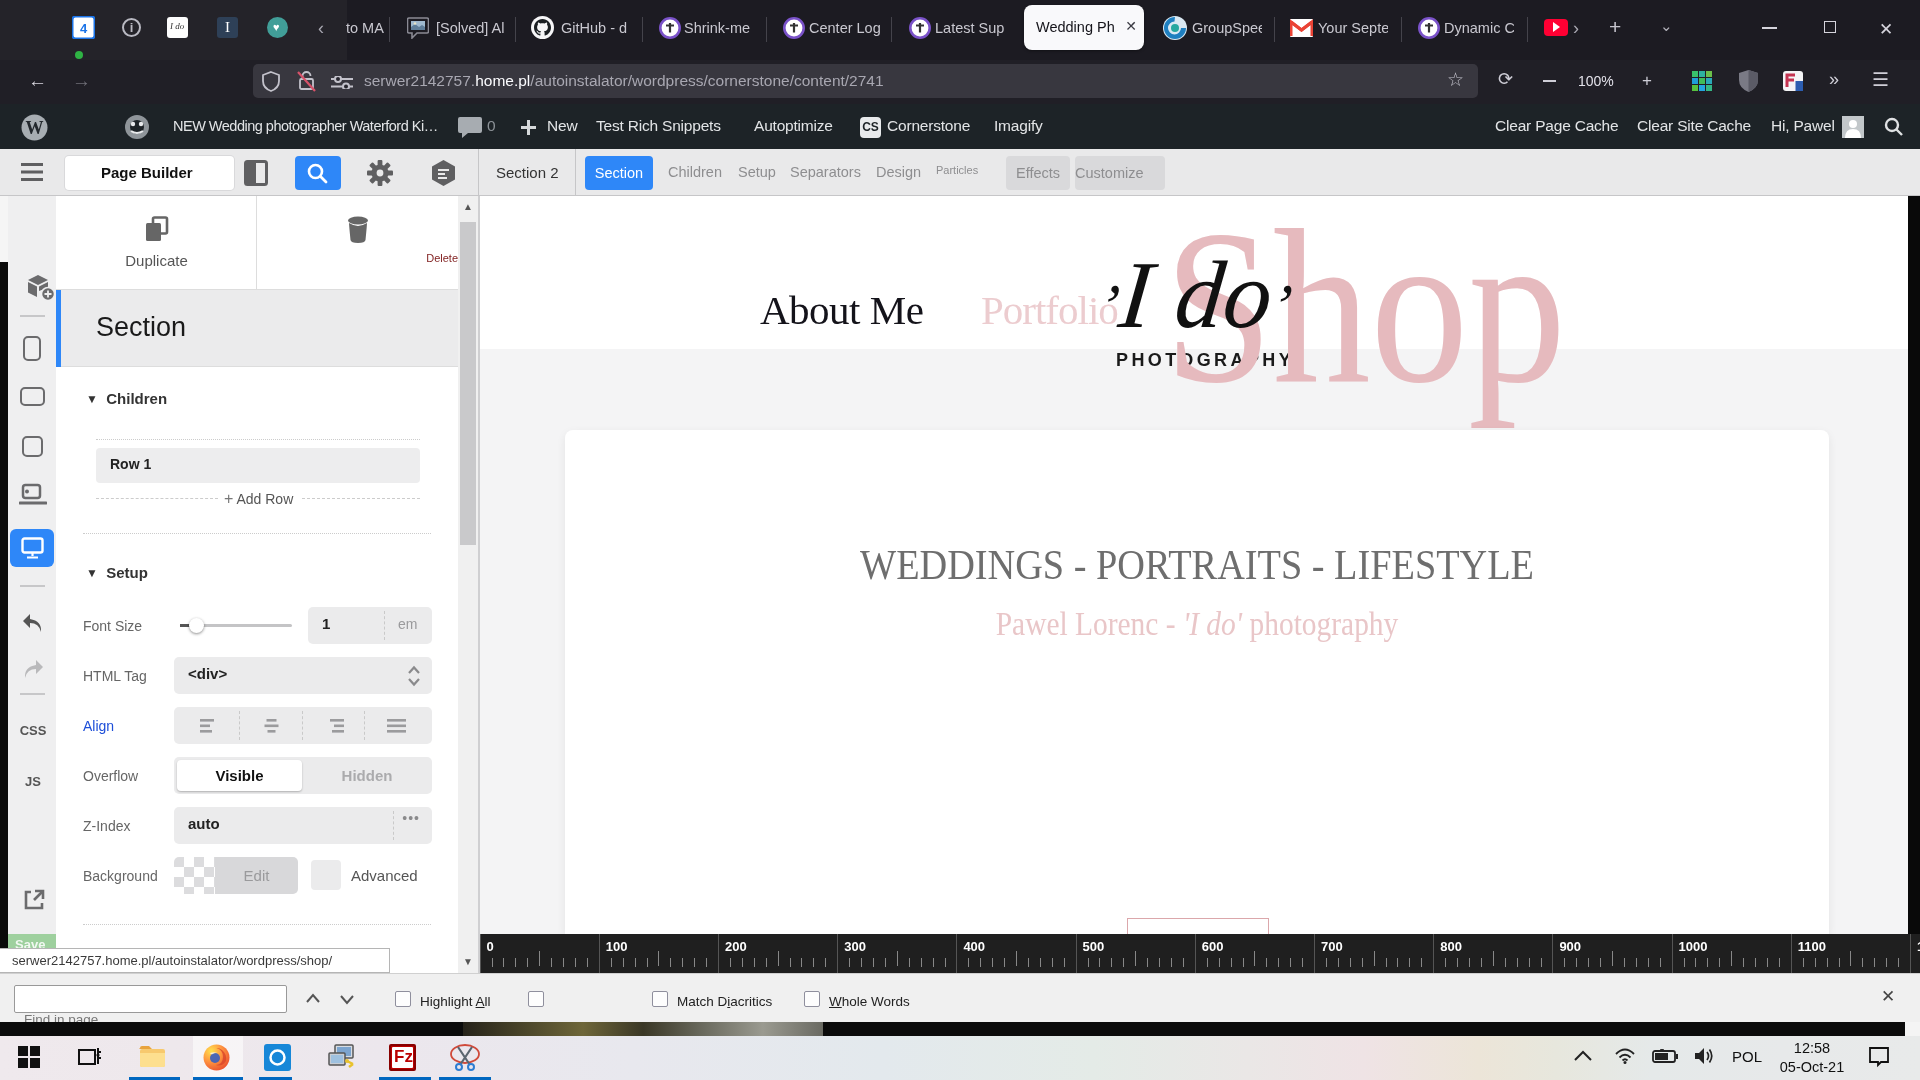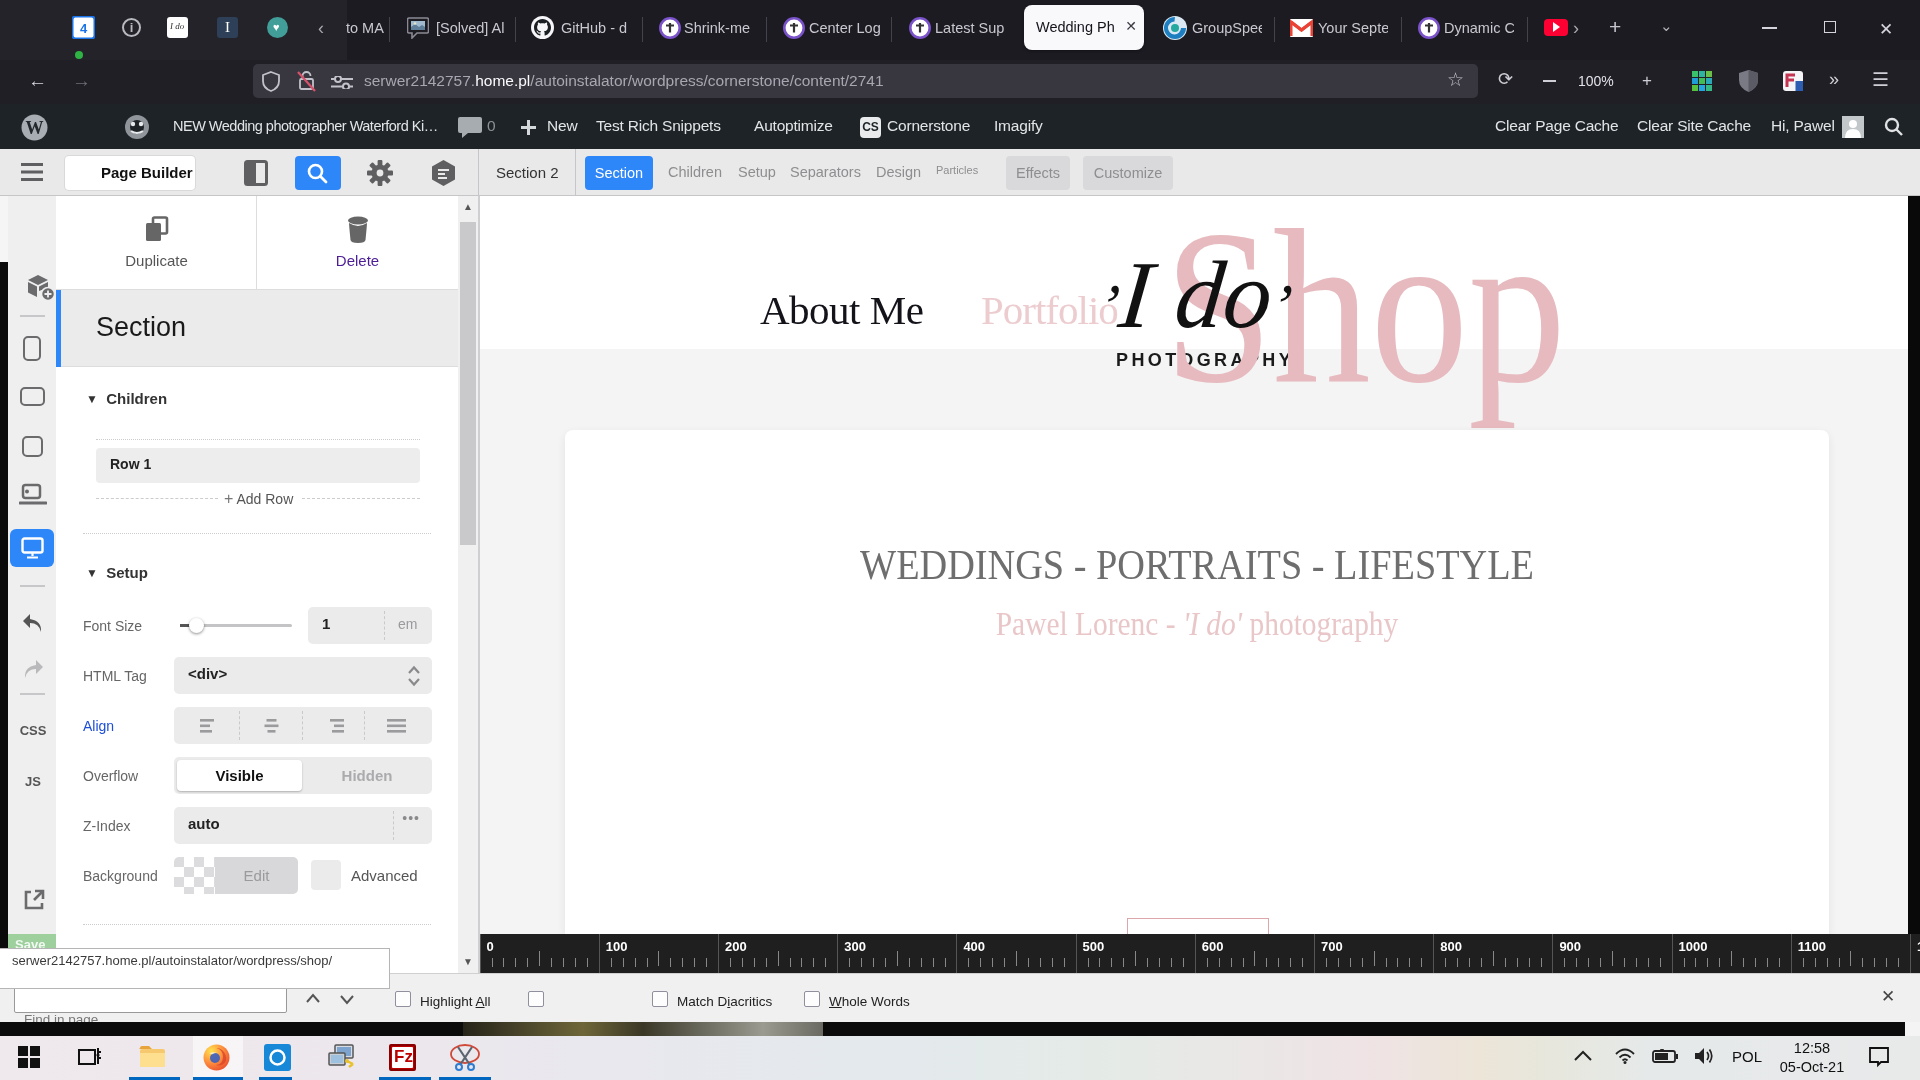--- a/index.html
+++ b/index.html
@@ -176,54 +176,54 @@
         </svg>
     </div>
     <svg class="it" style="left:1883px;top:12px;" width="22" height="22" viewBox="0 0 22 22">
         <circle cx="9" cy="9" r="6" fill="none" stroke="#dfe1e3" stroke-width="2.4"></circle>
         <line x1="13.5" y1="13.5" x2="19" y2="19" stroke="#dfe1e3" stroke-width="2.4"></line>
       </svg>
   </div>
 
   <div class="abs" id="cstool"></div>
   <div class="abs" id="cshamb" style="left:21px;top:164px;width:22px;height:16px;"></div>
-  <div class="abs" style="left:65px;top:156px;width:130px;height:34px;background:#fff;border-radius:4px;box-shadow:0 0 0 1px #d9d9db;">
+  <div class="abs" style="left:65px;top:156px;width:169px;height:34px;background:#fff;border-radius:4px;box-shadow:0 0 0 1px #d9d9db;">
       <span style="position:absolute;left:36px;top:8px;font-weight:bold;font-size:15px;color:#111;">Page Builder</span>
     </div>
   <div class="abs" id="paneltog" style="left:245px;top:161px;width:22px;height:24px;"></div>
   <div class="abs" style="left:295px;top:156px;width:46px;height:34px;background:#2e87f8;border-radius:4px;">
       <span id="mag-w" style="position:absolute;left:13px;top:7px;"></span>
     </div>
   <div class="abs" id="csgear" style="left:368px;top:160px;width:25px;height:25px;"></div>
   <div class="abs" id="cshex" style="left:431px;top:160px;width:25px;height:25px;"></div>
   <div class="abs" style="left:478px;top:149px;width:1px;height:46px;background:#c6c6c8;"></div>
   <div class="abs" style="left:496px;top:164px;font-size:15px;color:#333;">Section 2</div>
   <div class="abs" style="left:575px;top:149px;width:1px;height:46px;background:#c6c6c8;"></div>
   <div class="abs" style="left:585px;top:156px;width:68px;height:34px;background:#2e87f8;border-radius:4px;color:#fff;font-size:14.5px;text-align:center;line-height:34px;">Section</div>
   <div class="abs" style="left:668px;top:164px;font-size:14.5px;color:#8e8e90;">Children</div>
   <div class="abs" style="left:738px;top:164px;font-size:14.5px;color:#8e8e90;">Setup</div>
   <div class="abs" style="left:790px;top:164px;font-size:14.5px;color:#8e8e90;">Separators</div>
   <div class="abs" style="left:876px;top:164px;font-size:14.5px;color:#8e8e90;">Design</div>
   <div class="abs" style="left:936px;top:164px;font-size:11px;color:#8e8e90;">Particles</div>
   <div class="abs" style="left:1006px;top:156px;width:64px;height:34px;background:#d9d9db;border-radius:4px;color:#8e8e90;font-size:14.5px;text-align:center;line-height:34px;">Effects</div>
-  <div class="abs" style="left:1075px;top:156px;width:90px;height:34px;background:#d9d9db;border-radius:4px;color:#8e8e90;font-size:14.5px;text-align:center;line-height:34px;margin-left:8px;">Customize</div>
+  <div class="abs" style="left:1075px;top:156px;width:90px;height:34px;background:#d9d9db;border-radius:4px;color:#8e8e90;font-size:14.5px;line-height:34px;">Customize</div>
 
   <div class="abs" id="leftedge-top"></div>
   <div class="abs" id="leftedge-bot"></div>
   <div class="abs" id="rail"></div>
   <div class="abs" id="rail-icons"></div>
 
   <div class="abs" id="panel">
 
     <div style="position:absolute;left:0;top:0;width:201px;height:94px;border-right:1px solid #ddd;border-bottom:1px solid #ddd;"></div>
     <div style="position:absolute;left:201px;top:0;width:201px;height:94px;border-bottom:1px solid #ddd;"></div>
     <div id="ic-dup" style="position:absolute;left:89px;top:22px;width:22px;height:22px;"></div>
     <div id="ic-del" style="position:absolute;left:291px;top:22px;width:20px;height:22px;"></div>
     <div style="position:absolute;left:0;top:56px;width:201px;text-align:center;font-size:15px;color:#555;">Duplicate</div>
-    <div style="position:absolute;left:201px;top:56px;width:201px;text-align:center;font-size:15px;color:#4c1d95;">Delete</div>
+    <div style="position:absolute;left:201px;top:56px;width:201px;text-align:right;font-size:11px;color:#7f1d1d;">Delete</div>
 
     <div style="position:absolute;left:0;top:94px;width:402px;height:77px;background:#ebebec;border-bottom:1px solid #ddd;">
       <div style="position:absolute;left:0;top:0;width:5px;height:77px;background:#2e87f8;"></div>
       <span style="position:absolute;left:40px;top:22px;font-size:27px;color:#1a1a1a;">Section</span>
     </div>
 
     <div style="position:absolute;left:30px;top:194px;font-size:15px;font-weight:bold;color:#333;"><span style="font-size:12px;vertical-align:1px;">▼</span>&nbsp; Children</div>
     <div style="position:absolute;left:40px;top:243px;width:324px;border-top:1px dotted #ccc;"></div>
     <div style="position:absolute;left:40px;top:252px;width:324px;height:35px;background:#ededee;border-radius:4px;">
         <span style="position:absolute;left:14px;top:8px;font-weight:bold;font-size:14px;color:#222;">Row 1</span>
@@ -465,21 +465,21 @@
       <div style="position:absolute;left:1358.5px;top:24px;width:1px;height:9px;background:#888;"></div>
       <div style="position:absolute;left:1370.4px;top:17px;width:1px;height:15px;background:#888;"></div>
       <div style="position:absolute;left:1382.3px;top:24px;width:1px;height:9px;background:#888;"></div>
       <div style="position:absolute;left:1394.2px;top:24px;width:1px;height:9px;background:#888;"></div>
       <div style="position:absolute;left:1406.2px;top:24px;width:1px;height:9px;background:#888;"></div>
       <div style="position:absolute;left:1418.1px;top:24px;width:1px;height:9px;background:#888;"></div>
       <div style="position:absolute;left:1430.0px;top:0;width:1px;height:39px;background:#555;"></div>
       <div style="position:absolute;left:1437.0px;top:5px;font-size:13px;font-weight:bold;color:#fff;">1200</div>
     </div>
 
-  <div class="abs" style="left:0px;top:948px;width:390px;height:41px;background:#fff;border:1px solid #b5b5b5;border-left:none;z-index:30;">
+  <div class="abs" style="left:0px;top:948px;width:390px;height:25px;background:#fff;border:1px solid #b5b5b5;border-left:none;z-index:30;">
     <span style="position:absolute;left:12px;top:4px;font-size:13px;color:#3a3a3a;">serwer2142757.home.pl/autoinstalator/wordpress/shop/</span>
   </div>
 
   <div class="abs" id="findbar">
     <div style="position:absolute;left:14px;top:11px;width:273px;height:28px;background:#fff;border:1px solid #999;border-radius:2px;">
         <span style="position:absolute;left:9px;top:6px;color:#777;margin-top:20px;">Find in page</span>
       </div>
     <svg style="position:absolute;left:305px;top:17px;" width="16" height="16" viewBox="0 0 16 16">
         <path d="M2 11 L8 4 L14 11" fill="none" stroke="#555" stroke-width="2"></path>
       </svg>

